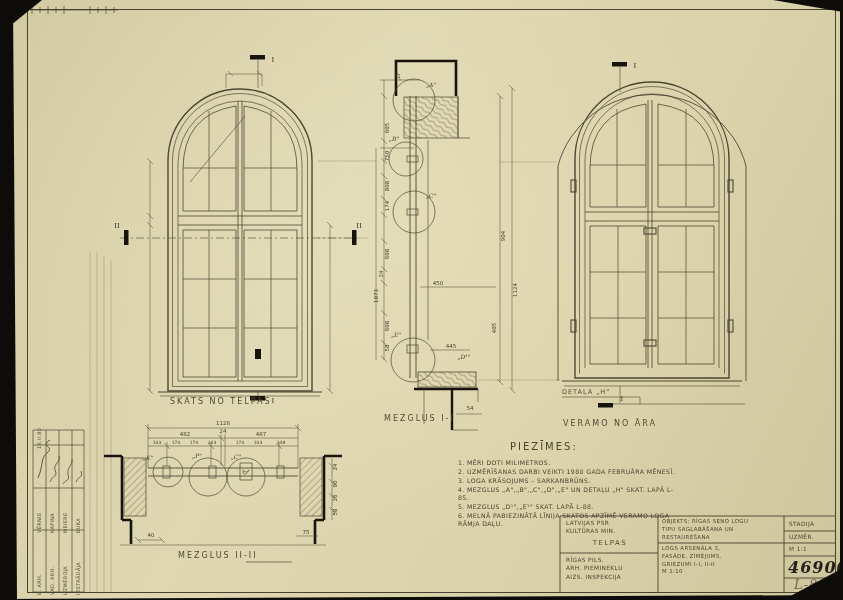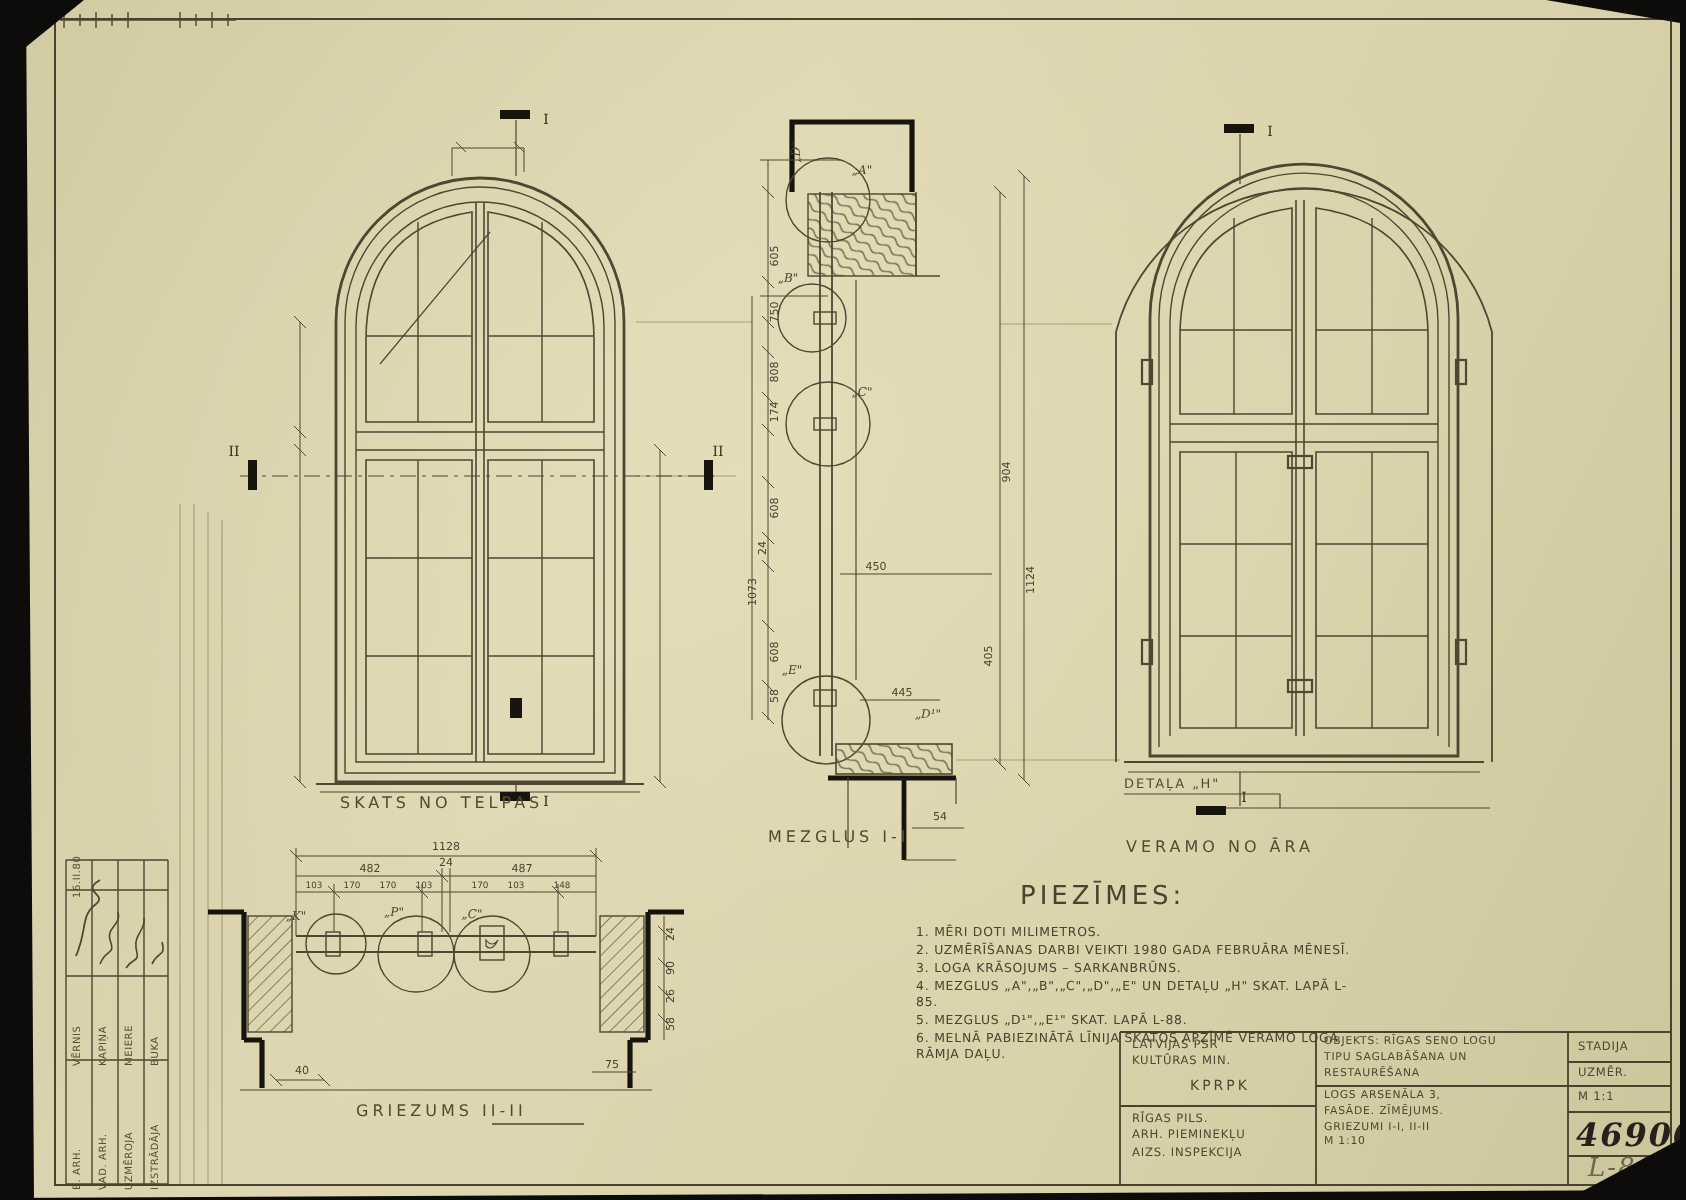--- a/index.html
+++ b/index.html
@@ -25,21 +25,21 @@
   .frame{
     position:absolute;left:27px;top:9px;right:7px;bottom:7px;
     border:1.3px solid #49422c;pointer-events:none;
   }
   svg{position:absolute;left:0;top:0;}
   .cap{
     position:absolute;font-size:8px;letter-spacing:2px;color:#524b34;white-space:nowrap;
   }
   .cap.small{font-size:6.5px;letter-spacing:1px;}
   .notes{position:absolute;left:458px;top:441px;width:225px;}
-  .notes .ttl{font-size:13px;letter-spacing:2px;margin:0 0 7px 26px;padding-left:26px;}
+  .notes .ttl{font-size:10px;letter-spacing:2px;margin:0 0 7px 26px;padding-left:26px;}
   .notes .item{font-size:6.2px;letter-spacing:.4px;line-height:1.3;margin-bottom:1px;}
   .tb-cell{position:absolute;font-size:5.8px;letter-spacing:.4px;line-height:1.45;color:#4e472f;}
   .tb-cell .ln{white-space:nowrap;}
   .tb-cell .big{font-size:7px;letter-spacing:1.5px;text-align:center;margin-top:2px;}
   .tb-num{position:absolute;font-family:"DejaVu Serif",serif;font-style:italic;font-weight:bold;
     font-size:16px;color:#26221a;letter-spacing:1px;}
   .tb-code{position:absolute;font-family:"DejaVu Serif",serif;font-style:italic;
     font-size:13px;color:#6e6750;letter-spacing:1px;}
   .rot{position:absolute;font-size:5px;letter-spacing:.3px;color:#564f38;white-space:nowrap;
     transform:rotate(-90deg);transform-origin:left bottom;}
@@ -271,36 +271,36 @@
     <text x="359" y="228">II</text>
     <text x="635" y="68">I</text>
     <text x="622" y="401">I</text>
   </g>
 </svg>
 
 <div class="cap" style="left:170px;top:397px">SKATS NO TELPAS</div>
 <div class="cap" style="left:384px;top:414px">MEZGLUS I-I</div>
 <div class="cap" style="left:563px;top:419px">VERAMO  NO  ĀRA</div>
 <div class="cap small" style="left:562px;top:388px">DETAĻA „H"</div>
-<div class="cap" style="left:178px;top:551px">GRIEZUMS II-II</div>
+<div class="cap" style="left:178px;top:551px">MEZGLUS II-II</div>
 
 <div class="notes">
   <div class="ttl">PIEZĪMES:</div>
   <div class="item">1. MĒRI DOTI MILIMETROS.</div>
   <div class="item">2. UZMĒRĪŠANAS DARBI VEIKTI 1980 GADA FEBRUĀRA MĒNESĪ.</div>
   <div class="item">3. LOGA KRĀSOJUMS – SARKANBRŪNS.</div>
   <div class="item">4. MEZGLUS „A",„B",„C",„D",„E" UN DETAĻU „H" SKAT. LAPĀ L-85.</div>
   <div class="item">5. MEZGLUS „D¹",„E¹" SKAT. LAPĀ L-88.</div>
   <div class="item">6. MELNĀ PABIEZINĀTĀ LĪNIJA SKATOS APZĪMĒ VERAMO LOGA RĀMJA DAĻU.</div>
 </div>
 
 <div class="tb-cell" style="left:566px;top:519px;width:88px">
   <div class="ln">LATVIJAS PSR</div>
   <div class="ln">KULTŪRAS MIN.</div>
-  <div class="ln big">KPRPK</div>
+  <div class="ln big">TELPAS</div>
 </div>
 <div class="tb-cell" style="left:566px;top:556px;width:88px">
   <div class="ln">RĪGAS PILS.</div>
   <div class="ln">ARH. PIEMINEKĻU</div>
   <div class="ln">AIZS. INSPEKCIJA</div>
 </div>
 <div class="tb-cell" style="left:662px;top:518px;width:120px;font-size:5.4px">
   <div class="ln">OBJEKTS: RĪGAS SENO LOGU</div>
   <div class="ln">TIPU SAGLABĀŠANA UN</div>
   <div class="ln">RESTAURĒŠANA</div>

